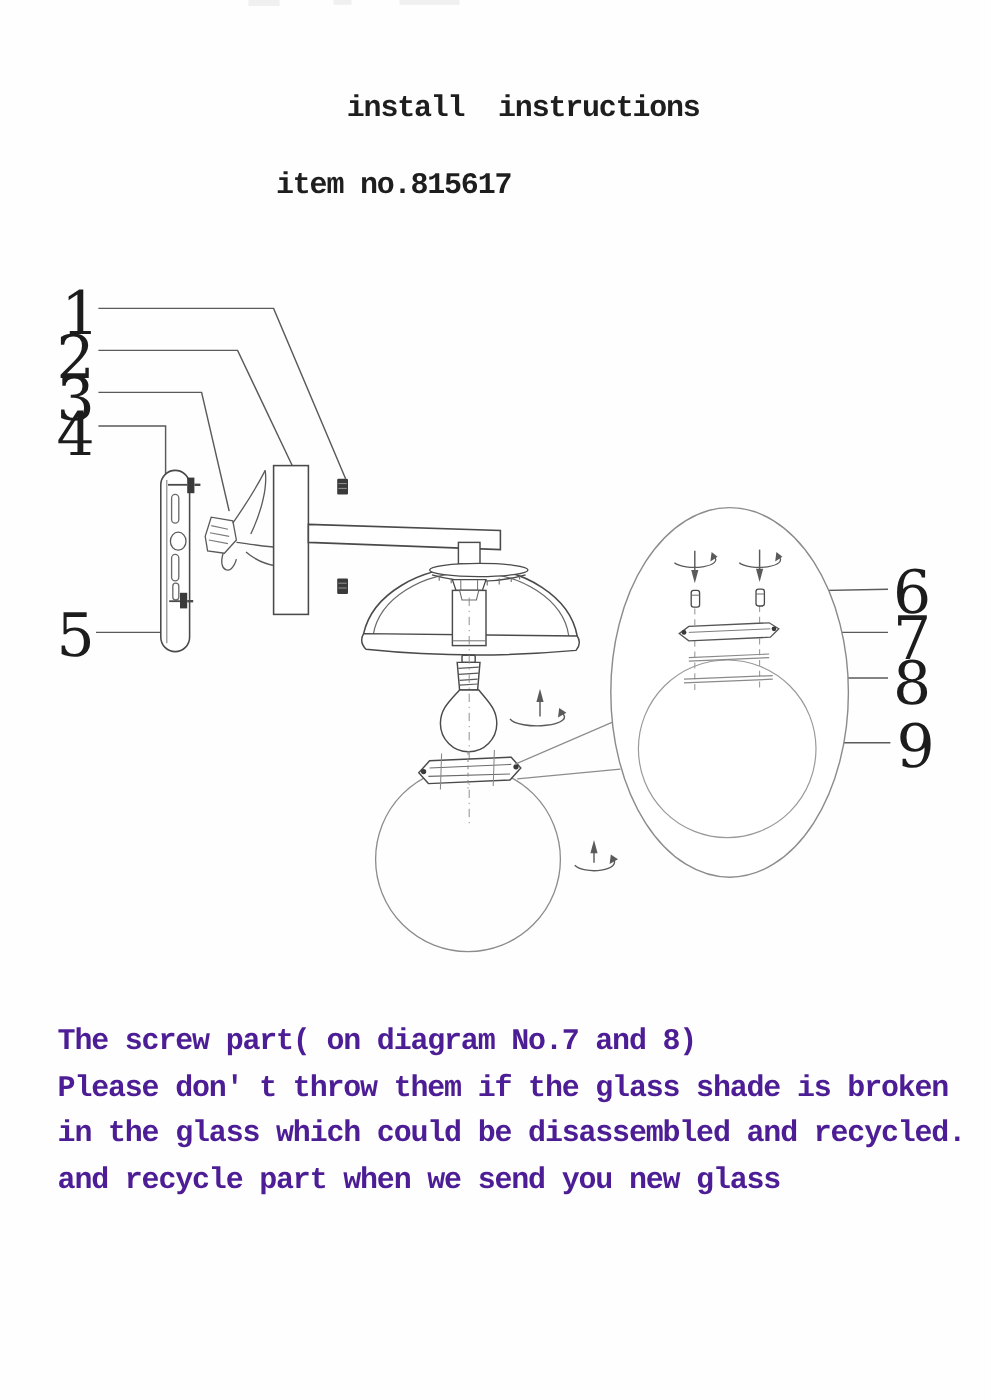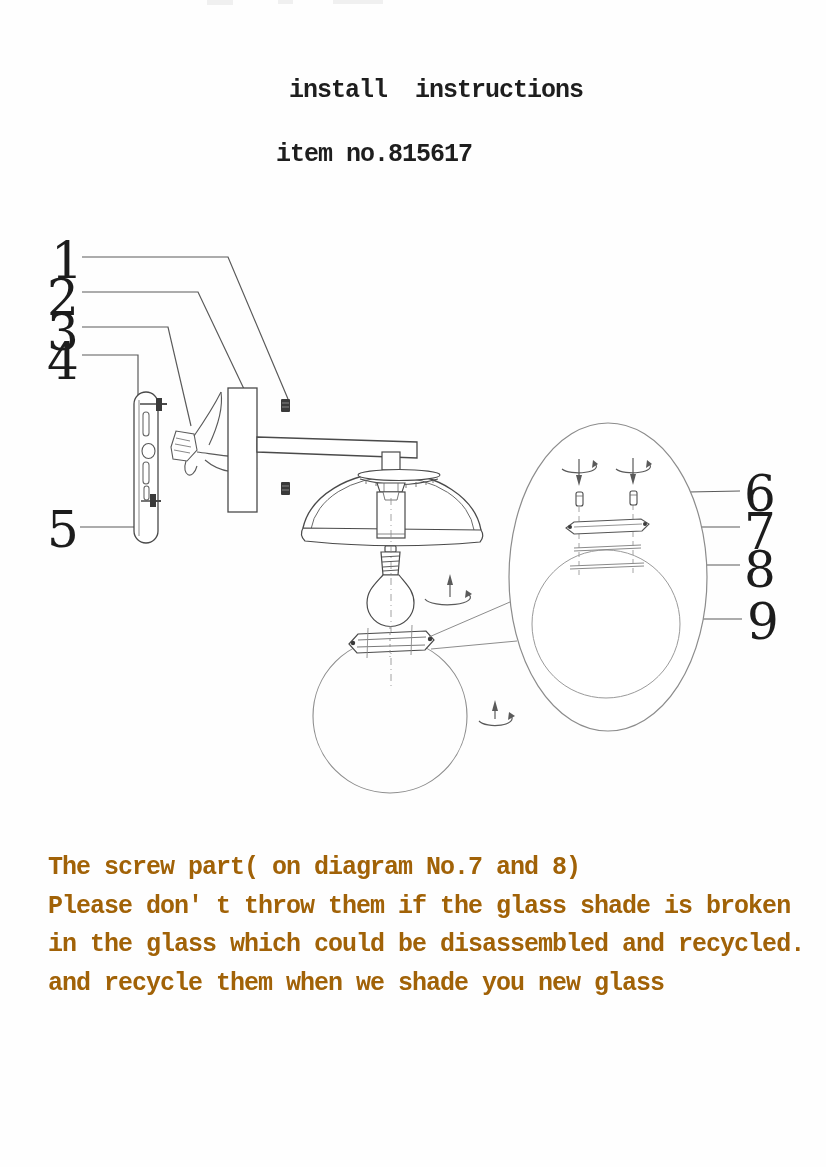--- a/index.html
+++ b/index.html
@@ -13,34 +13,34 @@
   }
   .mono{
     position:absolute;
     font-family:"Liberation Mono","DejaVu Sans Mono",monospace;
     font-weight:600;
     color:#1e1e1e;
     white-space:pre;
     letter-spacing:-1px;
   }
   #title{left:289px;top:76px;font-size:25px;}
-  #itemno{left:230px;top:140px;font-size:25px;margin-left:46px;}
+  #itemno{left:230px;top:140px;font-size:25px;}
   .part-label{
     position:absolute;
     width:34px;
     text-align:center;
     font-family:"DejaVu Serif","Liberation Serif",serif;
     font-size:50px;line-height:1;
     color:#1c1c1c;
   }
   #footer{
     position:absolute;left:48px;top:849px;
     font-size:25px;line-height:38.5px;
   }
-  .footer-line{white-space:pre;font-weight:600;letter-spacing:-1px;color:#a16207;}
+  .footer-line{white-space:pre;font-weight:600;letter-spacing:-1px;color:#4c1d95;}
   #diagram{position:absolute;left:0;top:0;}
   .smudge{position:absolute;top:0;background:#f0f0f0;}
 </style>
 </head>
 <body>
 
 <div id="page">
 
   <div class="smudge" style="left:207px;width:26px;height:5px;"></div>
   <div class="smudge" style="left:278px;width:15px;height:4px;"></div>
@@ -205,16 +205,16 @@
   <div class="part-label" style="left:46px;top:505px;">5</div>
   <div class="part-label" style="left:743px;top:469px;">6</div>
   <div class="part-label" style="left:743px;top:507px;">7</div>
   <div class="part-label" style="left:743px;top:545px;">8</div>
   <div class="part-label" style="left:746px;top:597px;">9</div>
 
   <div id="footer">
     <div class="footer-line">The screw part( on diagram No.7 and 8)</div>
     <div class="footer-line">Please don' t throw them if the glass shade is broken</div>
     <div class="footer-line">in the glass which could be disassembled and recycled.</div>
-    <div class="footer-line">and recycle them when we shade you new glass</div>
+    <div class="footer-line">and recycle part when we send you new glass</div>
   </div>
 
 </div>
 
 </body></html>

